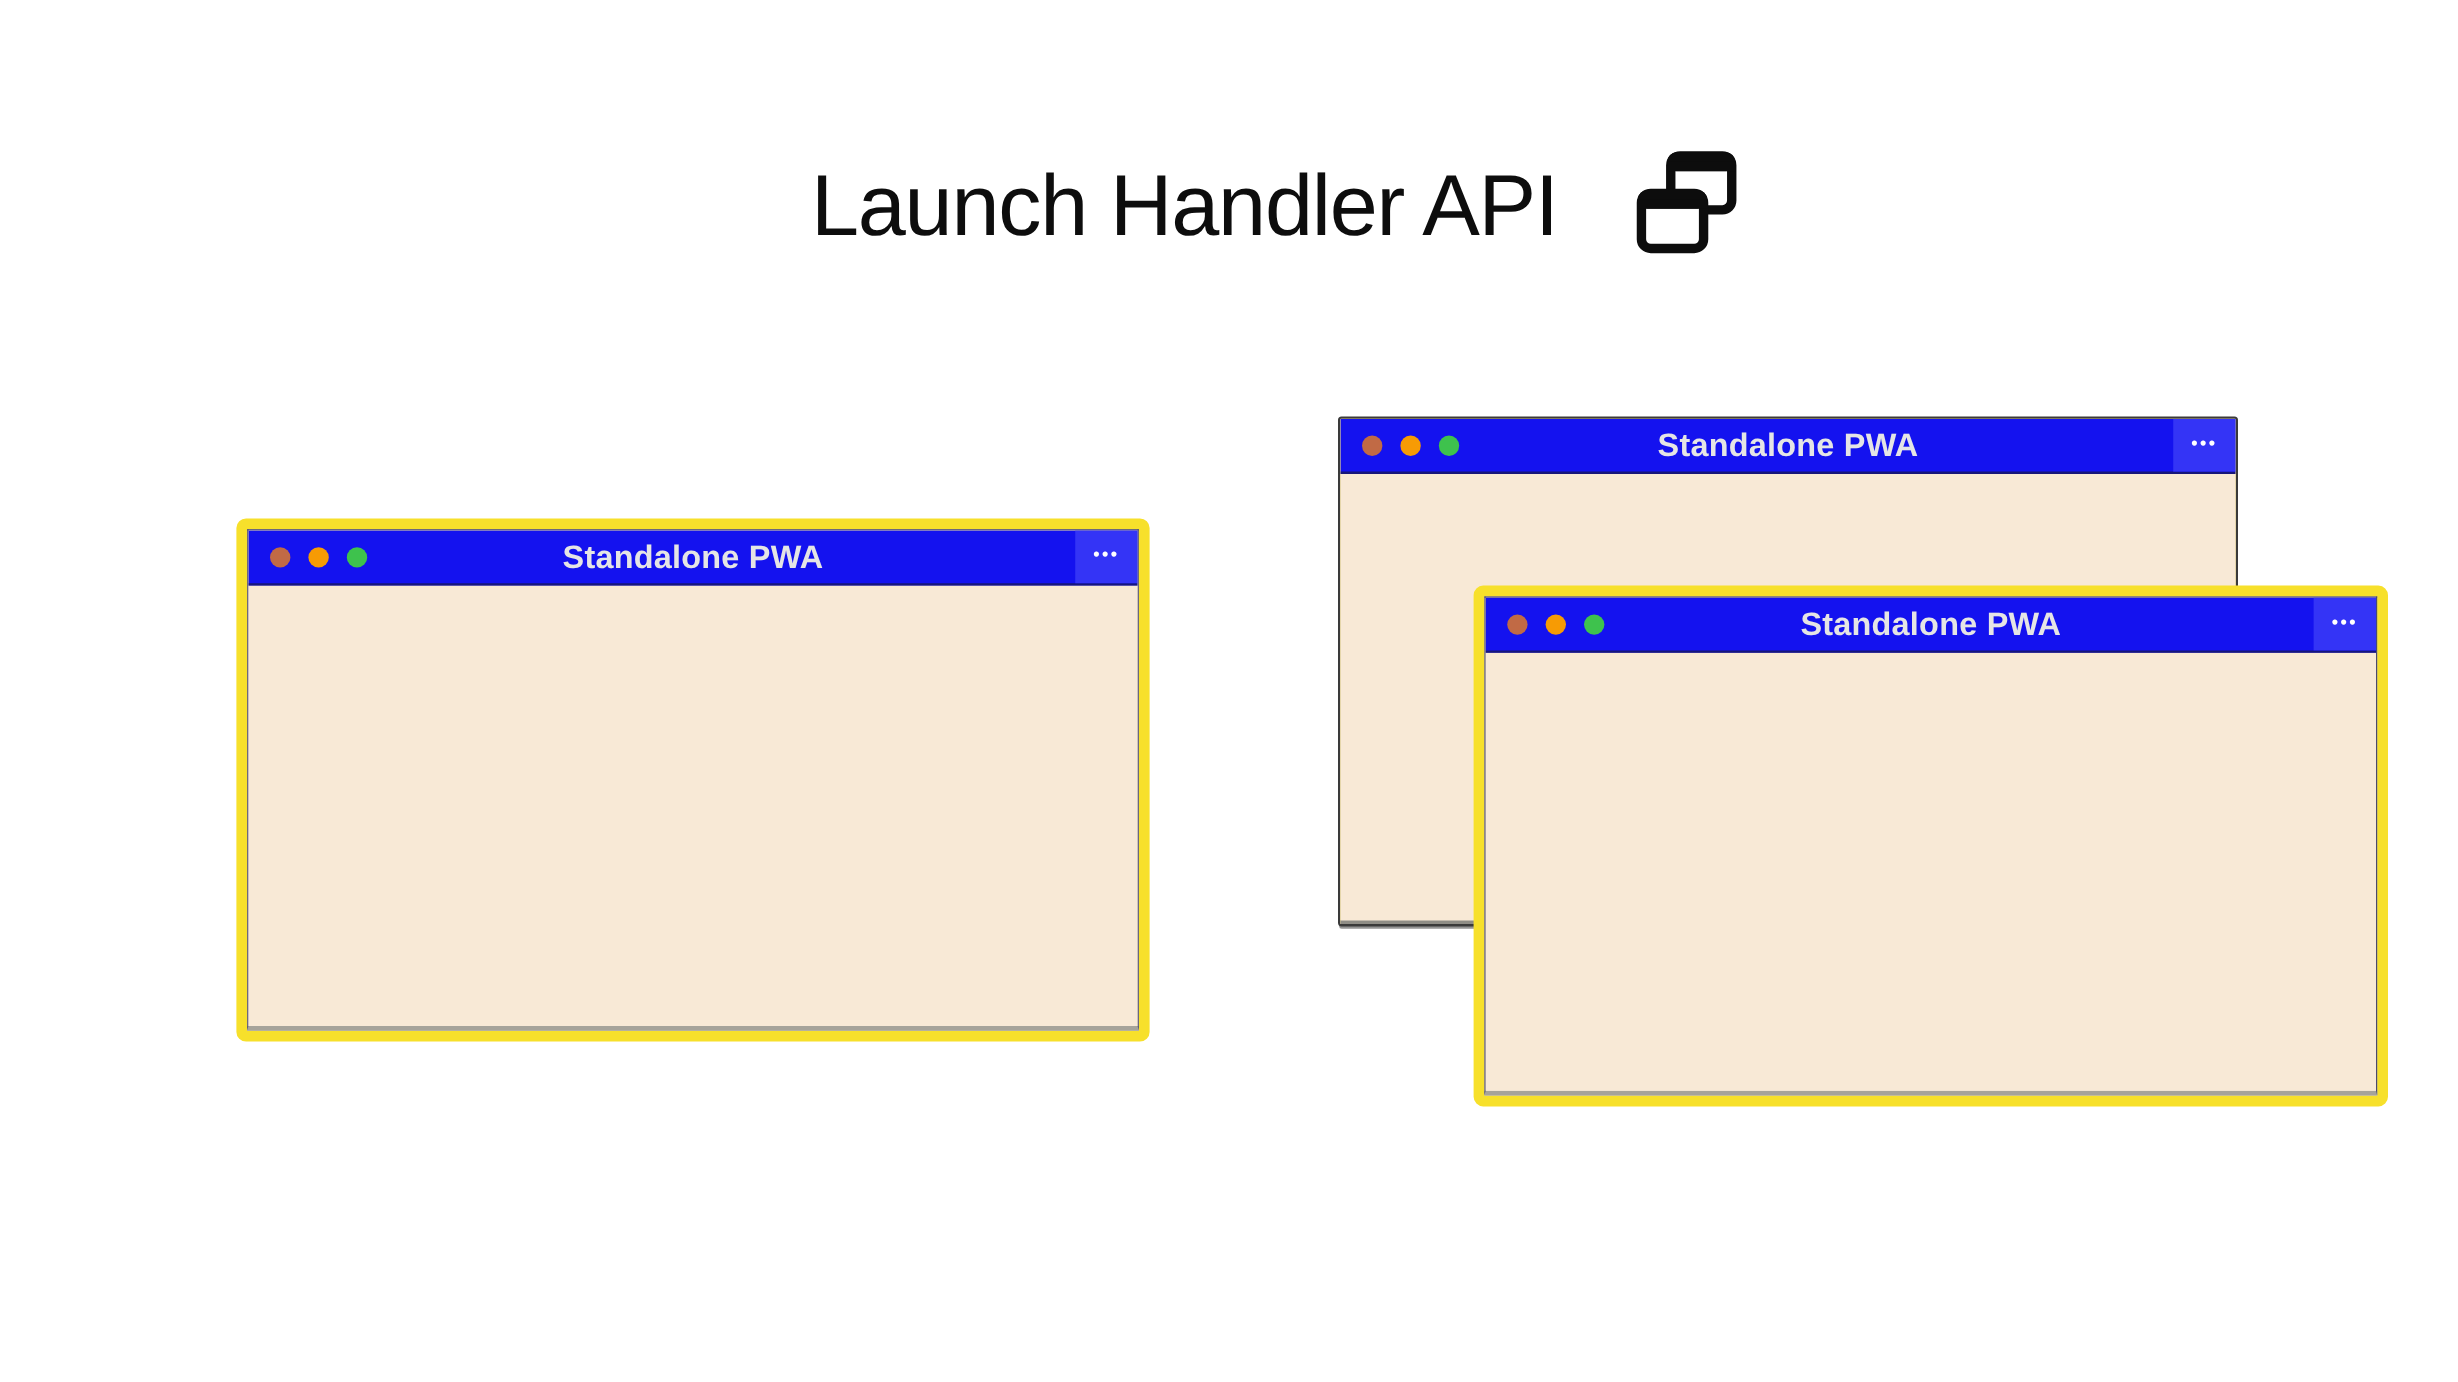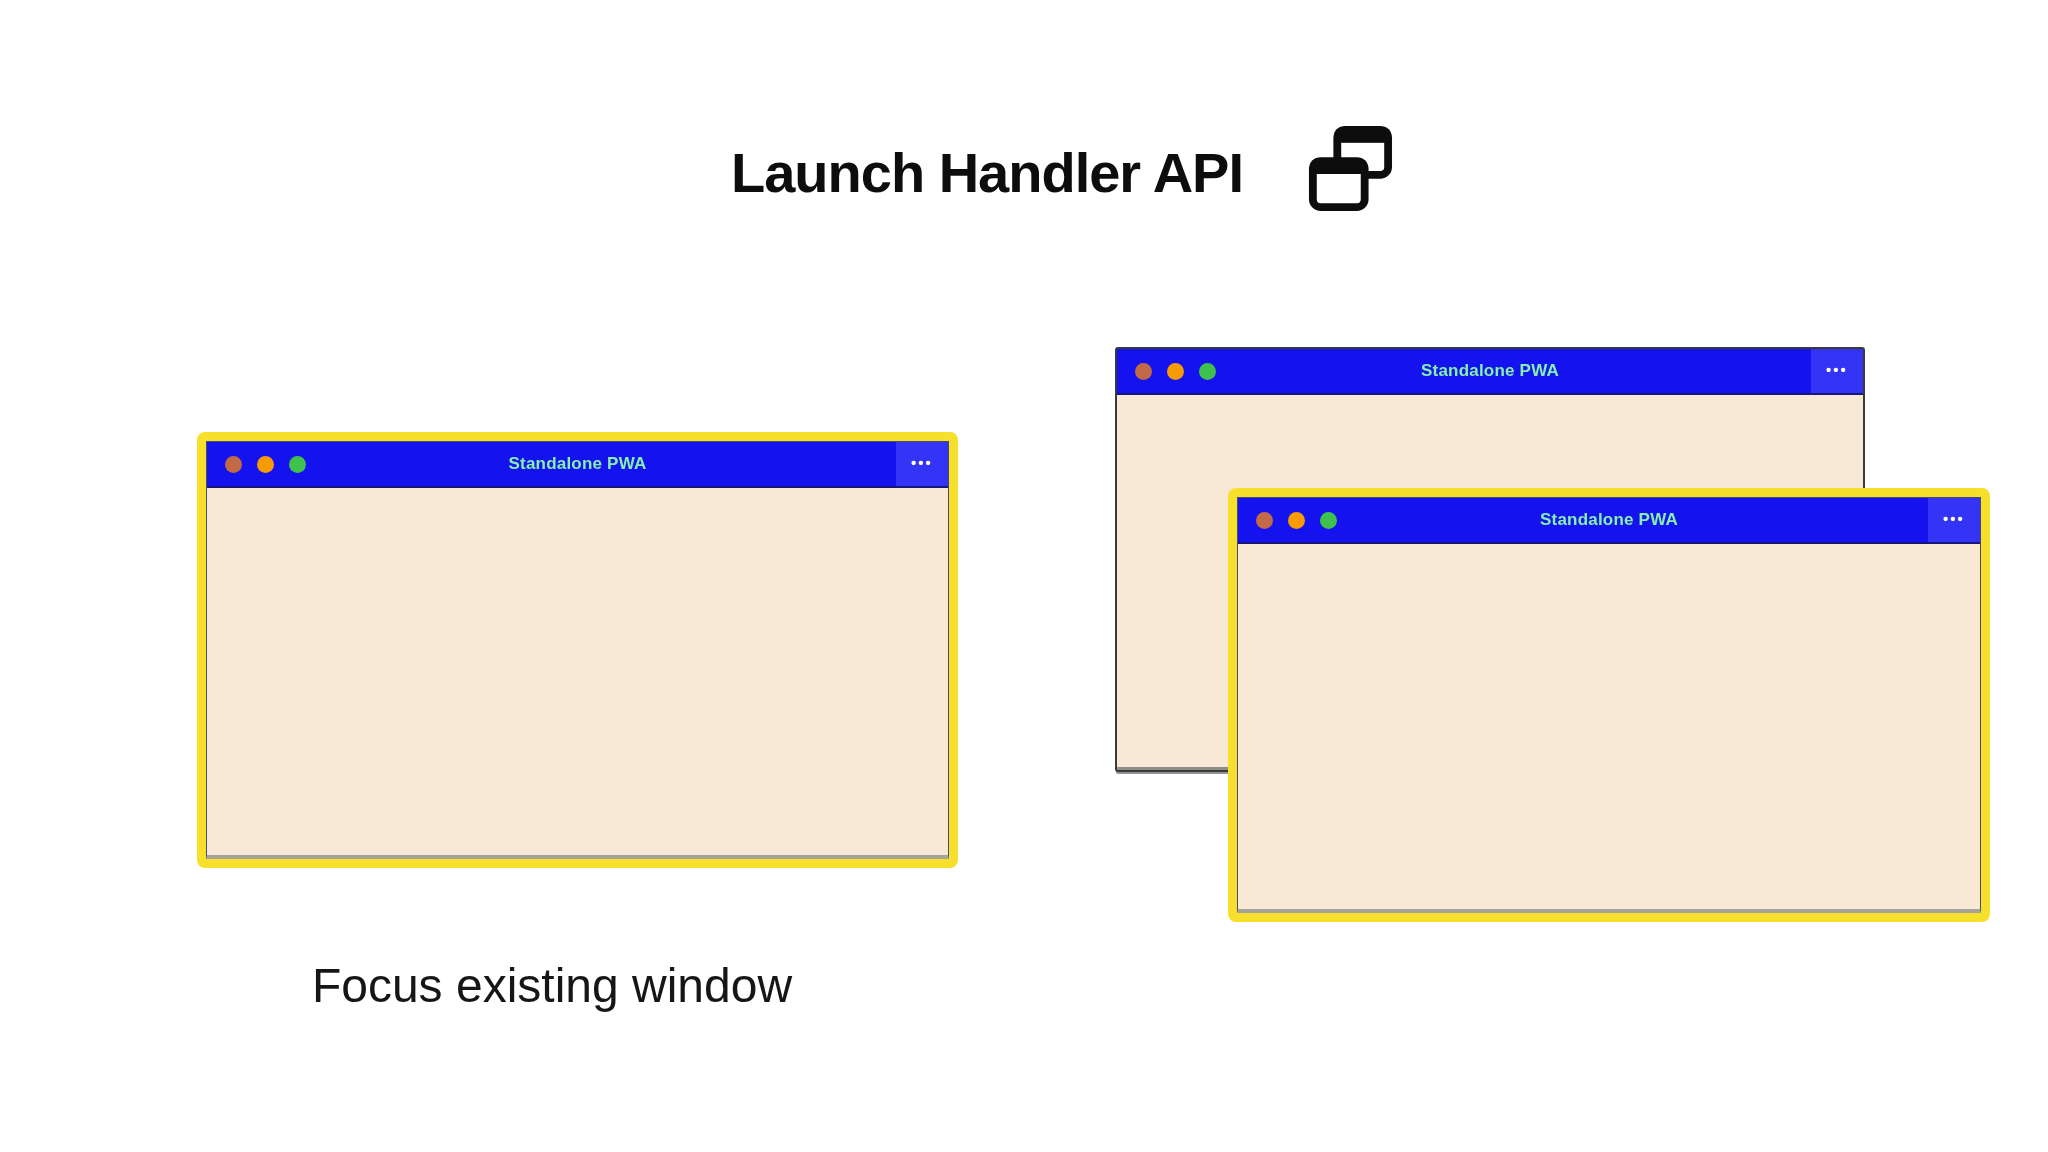--- a/index.html
+++ b/index.html
@@ -20,22 +20,22 @@
     top: 128px;
     left: 0;
     width: 100%;
     display: flex;
     justify-content: center;
     align-items: center;
     gap: 64px;
     transform: translateX(38px);
   }
   .page-title {
-    font-size: 56px;
-    font-weight: 700;
+    font-size: 72px;
+    font-weight: 400;
     letter-spacing: -1px;
     color: var(--ink, #0d0d0d);
     line-height: 1.1;
     white-space: nowrap;
   }
   .title-icon { display: block; transform: translateY(-4px); }
 
   
   .pwa-window {
     position: absolute;
@@ -80,22 +80,22 @@
     display: flex;
     align-items: center;
     gap: 15px;
   }
   .dot { width: 17px; height: 17px; border-radius: 50%; display: block; }
   .dot.red    { background: var(--dot-red, #c16a45); }
   .dot.orange { background: var(--dot-orange, #f79b04); }
   .dot.green  { background: var(--dot-green, #3ec24d); }
 
   .wtitle {
-    color: #86efac;
-    font-size: 17px;
+    color: #e5e5e5;
+    font-size: 27px;
     font-weight: 700;
     letter-spacing: 0.2px;
   }
   .menu-btn {
     position: absolute;
     right: 0;
     top: 0;
     height: 100%;
     width: 52px;
     background: var(--menu-blue, #3434f6);
@@ -197,15 +197,14 @@
         </div>
         <span class="wtitle">Standalone PWA</span>
         <div class="menu-btn">
           <span class="ellipsis">•••</span>
         </div>
       </div>
       <div class="win-body"></div>
     </div>
   </div>
 
-  <div class="caption caption-left">Focus existing window</div>
 
 </div>
 
 </body></html>

